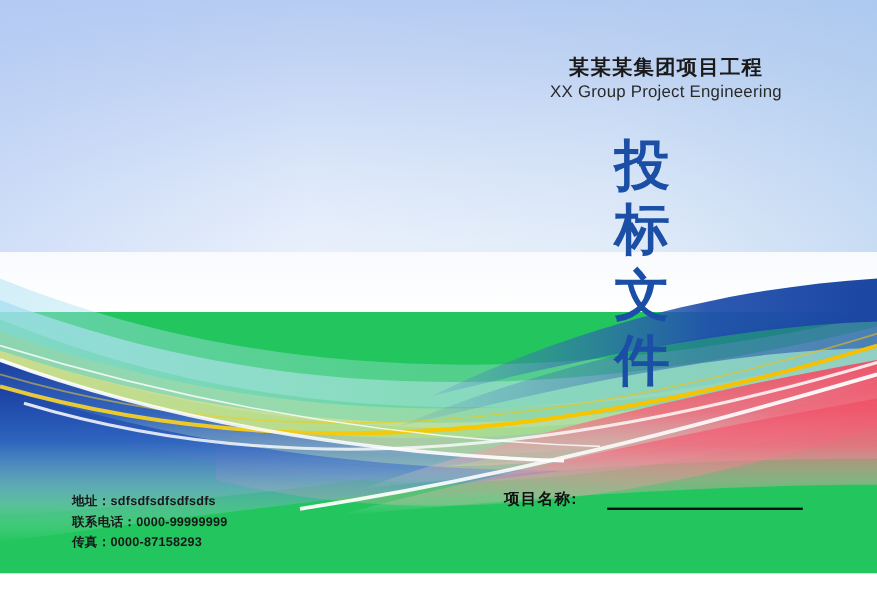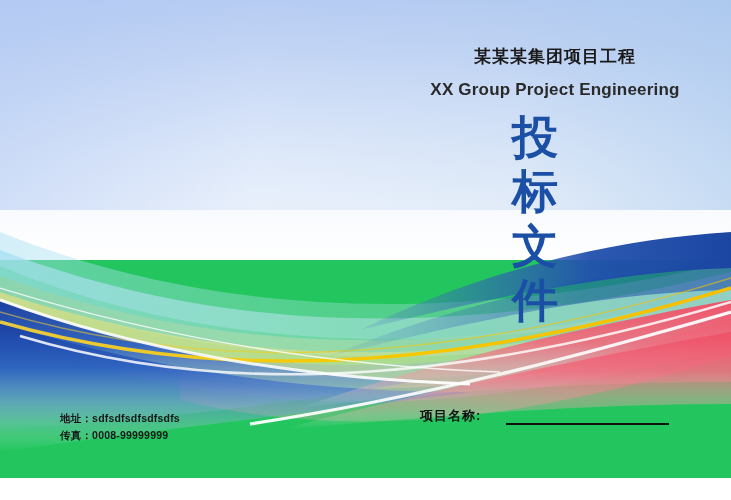--- a/index.html
+++ b/index.html
@@ -60,25 +60,25 @@
   }
   .company-cn {
     font-size: 17px;
     font-weight: bold;
     color: #1a1a1a;
     letter-spacing: 1px;
     line-height: 1.3;
     white-space: nowrap;
   }
   .company-en {
-    font-size: 17px;
-    font-weight: bold;
+    font-size: 14px;
+    font-weight: normal;
     color: #2a2a2a;
     letter-spacing: 0.2px;
-    margin-top: 12px;
+    margin-top: 0;
     white-space: nowrap;
   }
   .doc-title {
     position: absolute;
     left: 505px;
     top: 110px;
     width: 60px;
     font-size: 46px;
     font-weight: bold;
     color: #1b4fa6;
@@ -234,21 +234,22 @@
 
   <div class="doc-title">
     <span>投</span>
     <span>标</span>
     <span>文</span>
     <span>件</span>
   </div>
 
   <div class="contact">
     <div>地址：sdfsdfsdfsdfsdfs</div>
-    <div>传真：0008-99999999</div>
+    <div>联系电话：0000-99999999</div>
+    <div>传真：0000-87158293</div>
   </div>
 
   <div class="fields">
     <div class="field-row">
       <div class="field-label">项目名称:</div>
       <div class="field-line"></div>
     </div>
   </div>
 
 </div>

